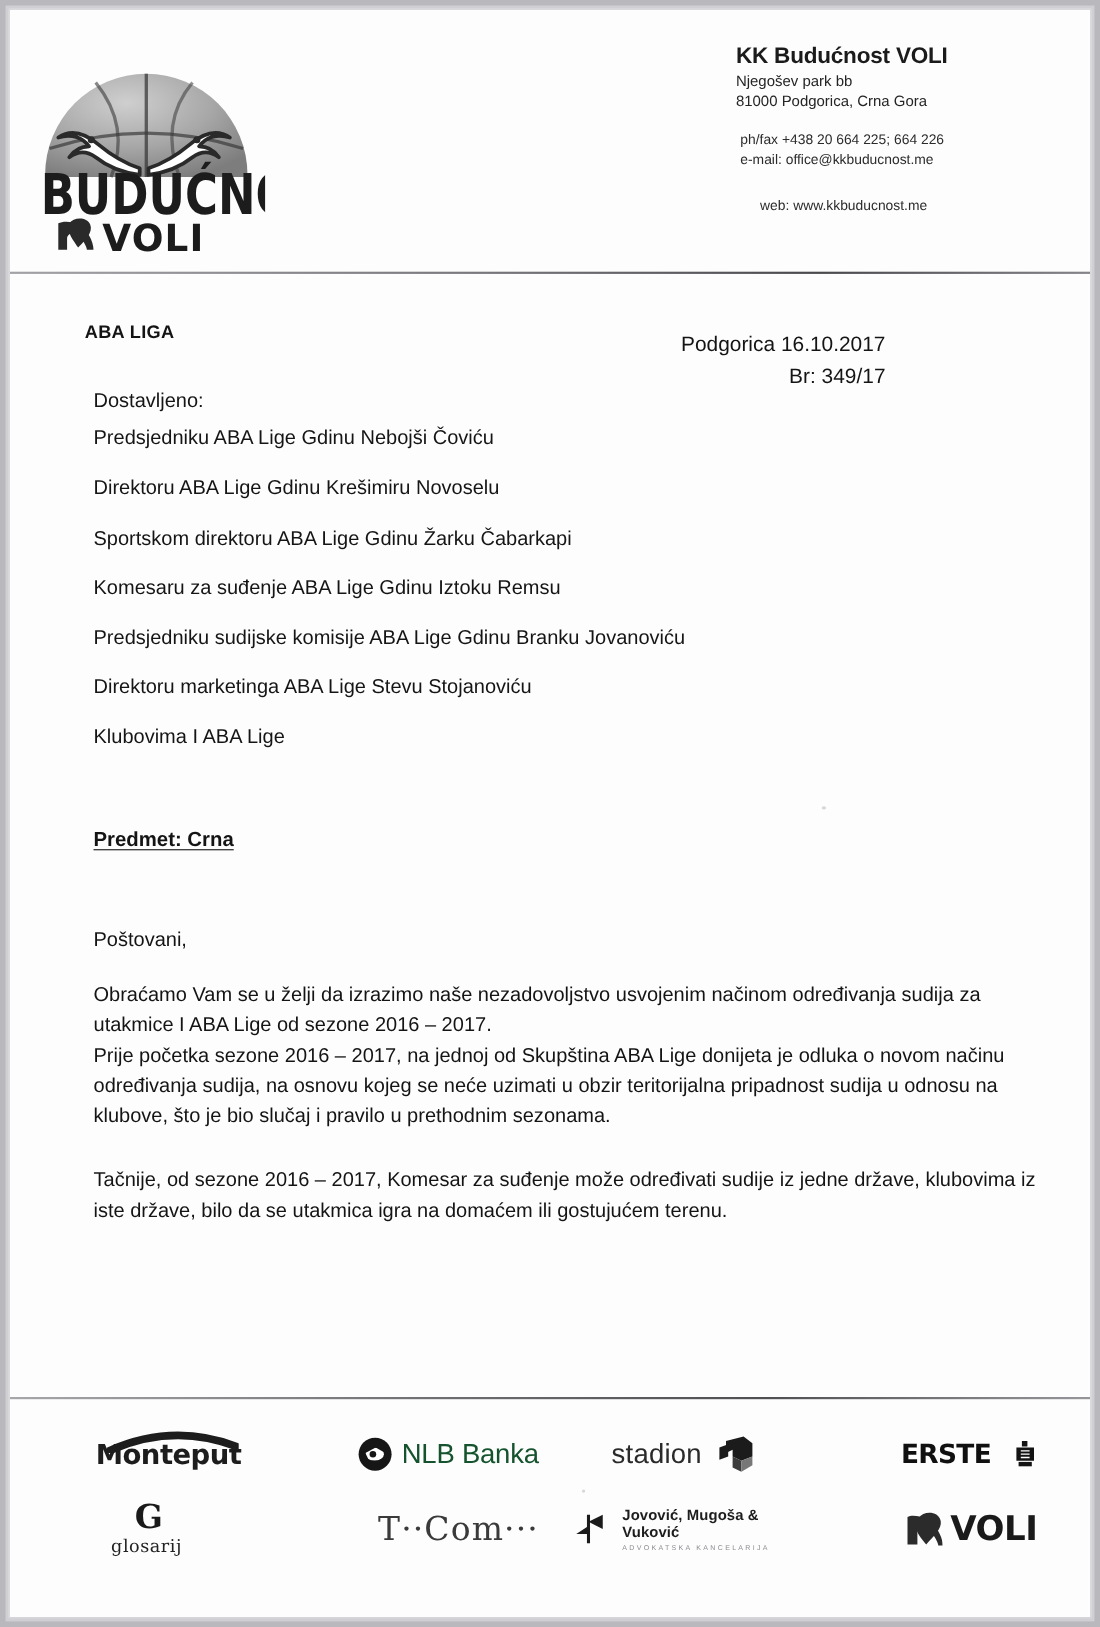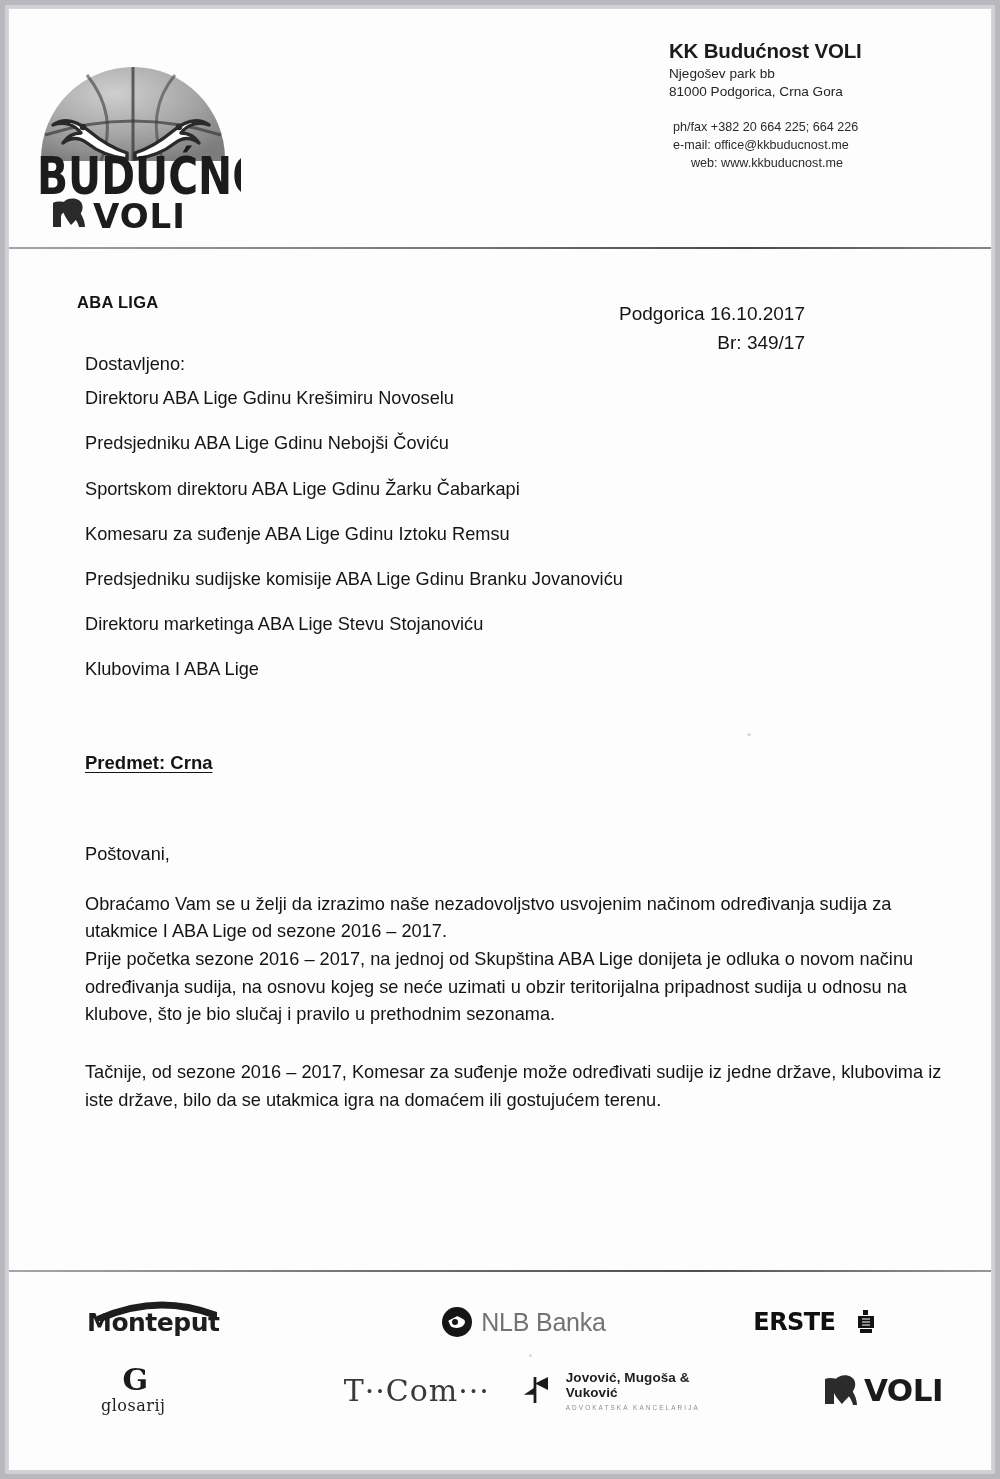--- a/index.html
+++ b/index.html
@@ -47,21 +47,21 @@
     color: #252525;
   }
   .contact .comm {
     margin-top: 17px;
     font-size: 12.6px;
     line-height: 1.42;
     color: #2b2b2b;
     padding-left: 4px;
   }
   .contact .comm .l2 { padding-left: 0px; }
-  .contact .comm .l3 { padding-left: 18px; }
+  .contact .comm .l3 { padding-left: 18px; margin-top: 24px; }
   .rule-top {
     position: absolute;
     left: 0; right: 0; top: 238px;
     height: 2px;
     background: linear-gradient(to right,#9b9b9f 0%, #6b6b70 45%, #3a3a3e 75%, #7a7a80 100%);
     opacity: .92;
   }
   
   .body {
     position: absolute;
@@ -171,21 +171,21 @@
   .nlb .mark::after {
     content: ""; position: absolute; left: 6px; top: 9px;
     width: 17px; height: 12px; border-radius: 50% 50% 50% 50%;
     background: #fff;
     clip-path: polygon(0 40%, 55% 0, 100% 35%, 100% 100%, 20% 100%);
   }
   .nlb .mark .dot {
     position: absolute; left: 10px; top: 12px; width: 6px; height: 6px;
     border-radius: 50%; background: #161616; z-index: 2;
   }
-  .nlb .txt { font-size: 25px; color: #737373; letter-spacing: -.2px; }
+  .nlb .txt { font-size: 25px; color: #14532d; letter-spacing: -.2px; }
   
   .stadion { display: flex; align-items: center; gap: 12px; }
   .stadion .txt { font-size: 25px; color: #2a2a2a; letter-spacing: .2px; }
   
   .erste { display: flex; align-items: center; gap: 20px; }
   .erste .txt {
     font-size: 24px; font-weight: bold; color: #101010;
     letter-spacing: -.6px; font-family: "DejaVu Sans", sans-serif;
   }
   
@@ -264,43 +264,43 @@
       </svg>
     </div>
 
     <div class="contact">
       <div class="company">KK Budućnost VOLI</div>
       <div class="addr">
         <div>Njegošev park bb</div>
         <div>81000 Podgorica, Crna Gora</div>
       </div>
       <div class="comm">
-        <div>ph/fax +382 20 664 225; 664 226</div>
+        <div>ph/fax +438 20 664 225; 664 226</div>
         <div class="l2">e-mail: office@kkbuducnost.me</div>
         <div class="l3">web: www.kkbuducnost.me</div>
       </div>
     </div>
 
     <div class="rule-top"></div>
   </div>
 
   <div class="body">
 
     <div class="meta-row">
       <div class="aba-liga">ABA LIGA</div>
       <div class="date-block">
         <div class="d1">Podgorica 16.10.2017</div>
         <div class="d2">Br: 349/17</div>
       </div>
     </div>
 
     <div class="recipients">
       <div class="r-line first">Dostavljeno:</div>
+      <div class="r-line">Predsjedniku ABA Lige Gdinu Nebojši Čoviću</div>
       <div class="r-line">Direktoru ABA Lige Gdinu Krešimiru Novoselu</div>
-      <div class="r-line">Predsjedniku ABA Lige Gdinu Nebojši Čoviću</div>
       <div class="r-line">Sportskom direktoru ABA Lige Gdinu Žarku Čabarkapi</div>
       <div class="r-line">Komesaru za suđenje ABA Lige Gdinu Iztoku Remsu</div>
       <div class="r-line">Predsjedniku sudijske komisije ABA Lige Gdinu Branku Jovanoviću</div>
       <div class="r-line">Direktoru marketinga ABA Lige Stevu Stojanoviću</div>
       <div class="r-line">Klubovima I ABA Lige</div>
     </div>
 
     <div class="subject">Predmet: Crna</div>
 
     <div class="salutation">Poštovani,</div>
@@ -326,20 +326,31 @@
 
       <div class="cell">
         <div class="nlb">
           <span class="mark">
               <span class="dot"></span>
             </span>
           <span class="txt">NLB Banka</span>
         </div>
       </div>
 
+      <div class="cell">
+        <div class="stadion">
+          <span class="txt">stadion</span>
+          <svg width="38" height="36" viewBox="0 0 38 36">
+            <path d="M10 6 L26 2 L34 8 L34 20 L24 24 L16 20 L16 14 L10 17 Z" fill="#1b1b1b"></path>
+            <path d="M16 20 L16 30 L24 34 L24 24 Z" fill="#3c3c3c"></path>
+            <path d="M24 24 L34 20 L34 28 L24 34 Z" fill="#777"></path>
+            <path d="M4 12 L12 9 L12 20 L4 23 Z" fill="#1b1b1b"></path>
+          </svg>
+        </div>
+      </div>
 
       <div class="cell">
         <div class="erste">
           <span class="txt">ERSTE</span>
           <svg width="22" height="26" viewBox="0 0 22 26">
             <rect x="8" y="1" width="5" height="5" fill="#131313"></rect>
             <path d="M3 7 L19 7 L19 19 L3 19 Z" fill="#131313"></path>
             <rect x="5" y="20" width="12" height="4" fill="#131313"></rect>
             <path d="M7 10 L15 10 M7 13 L15 13 M7 16 L15 16" stroke="#fff" stroke-width="1.2"></path>
           </svg>

